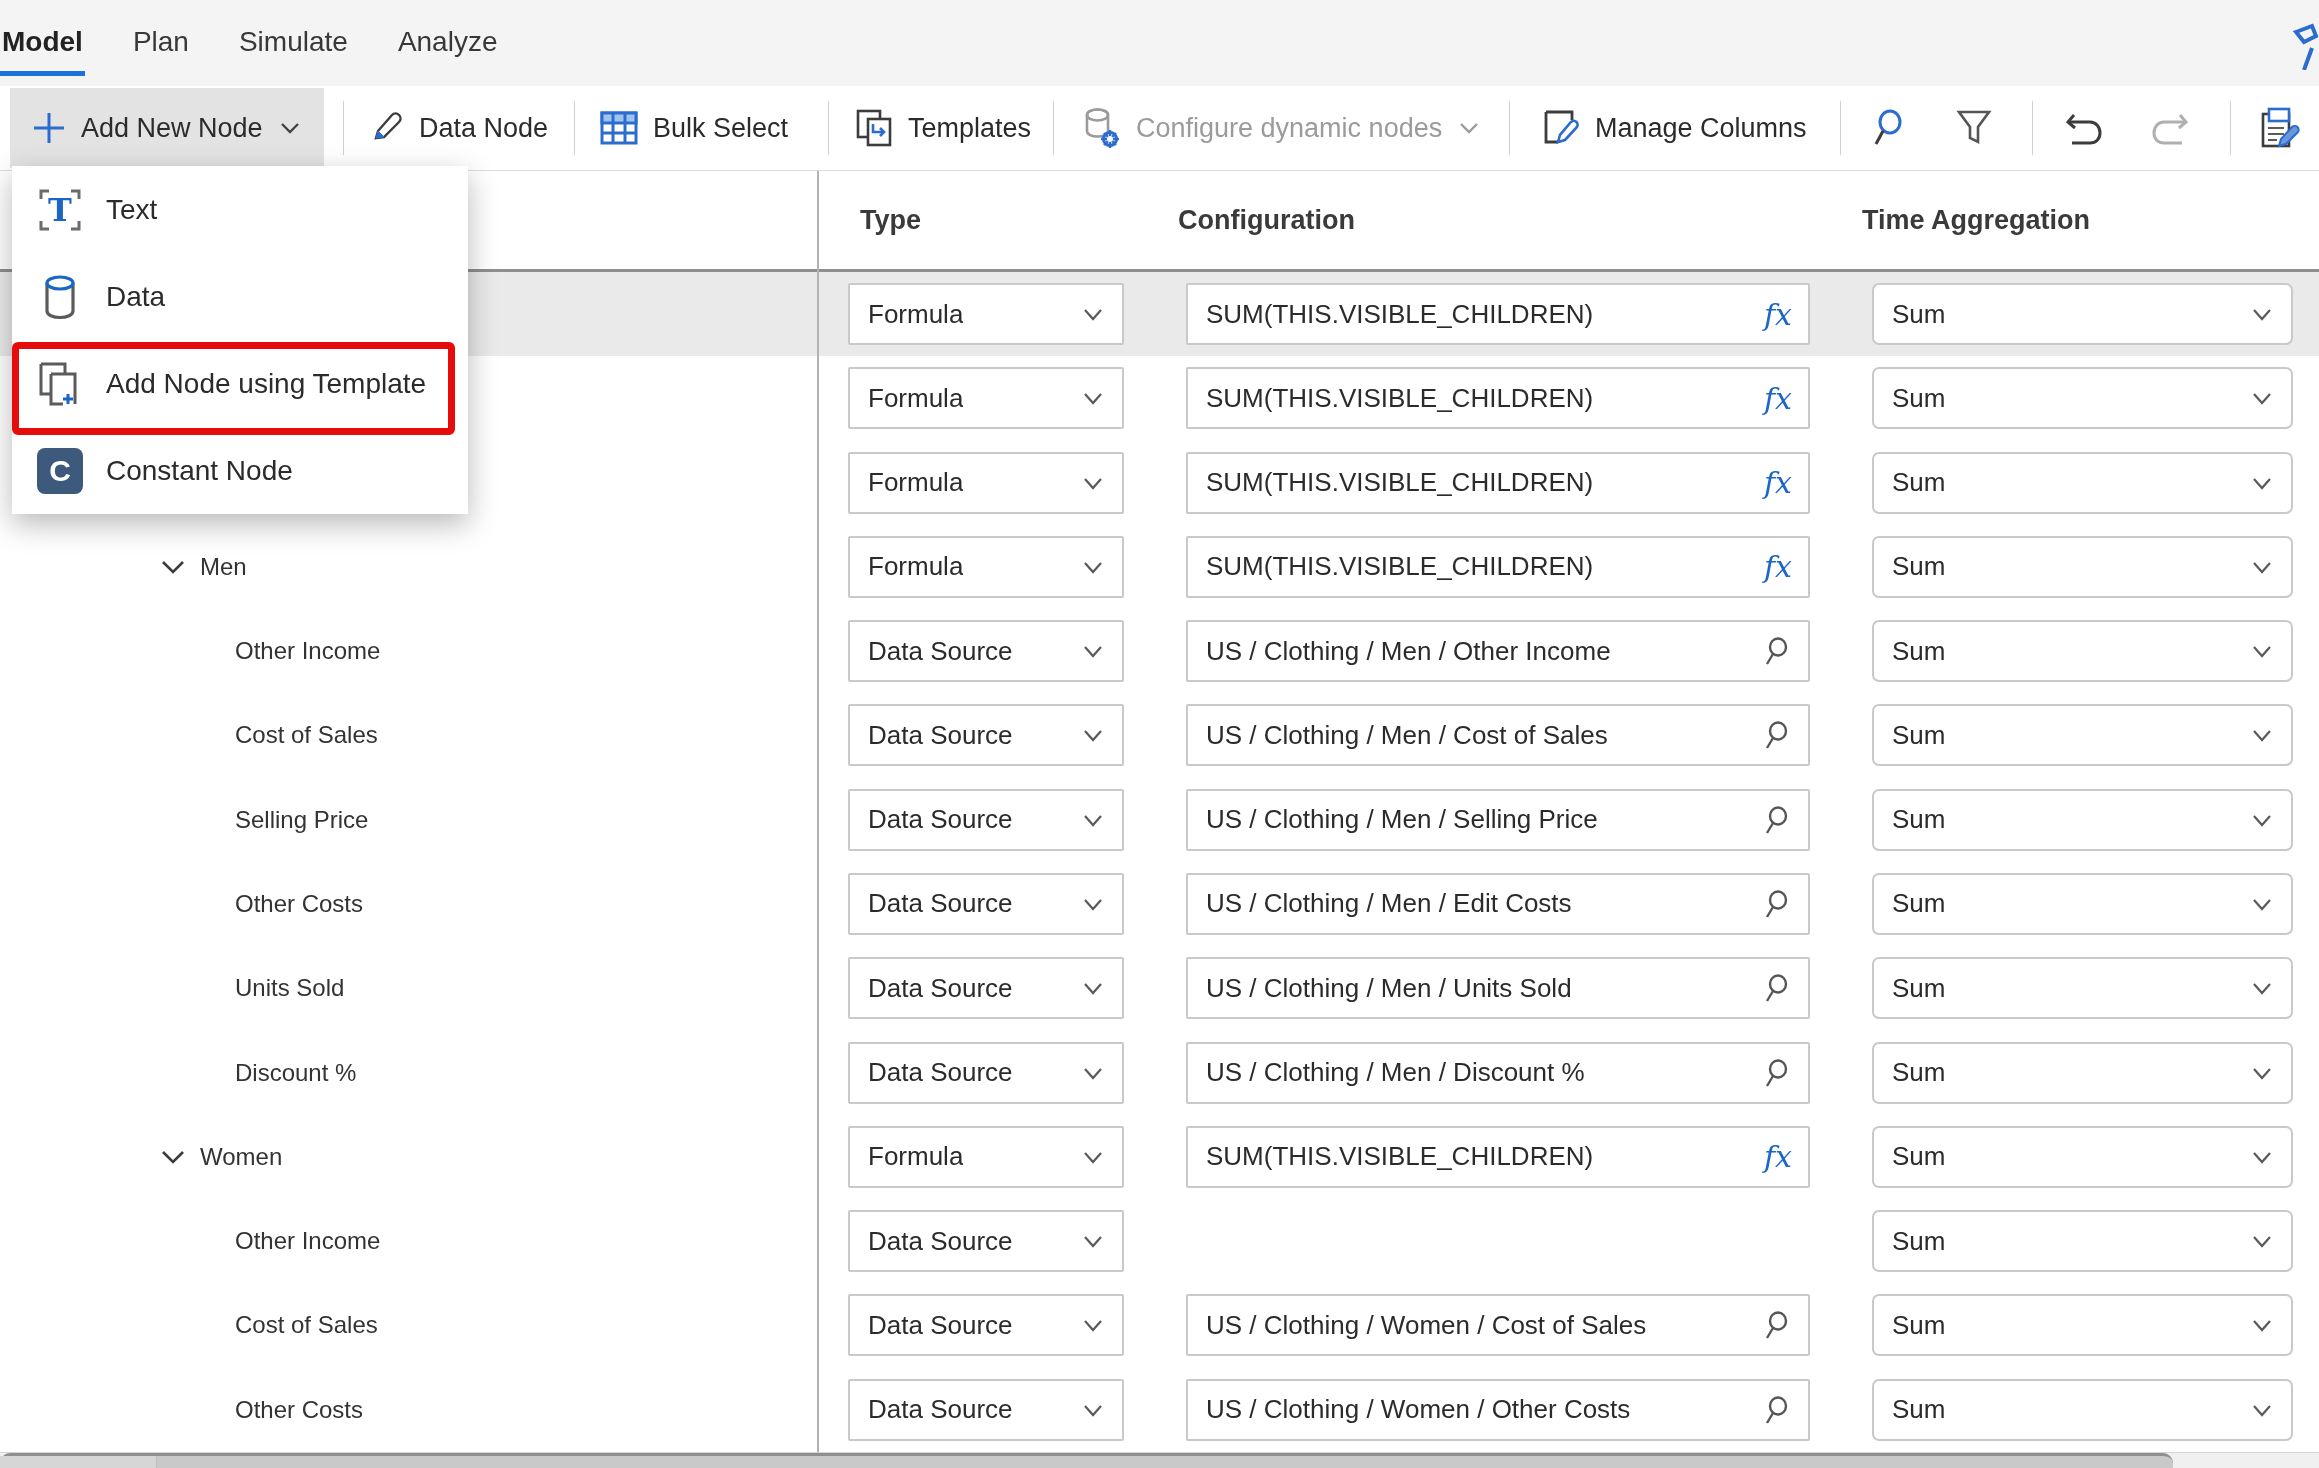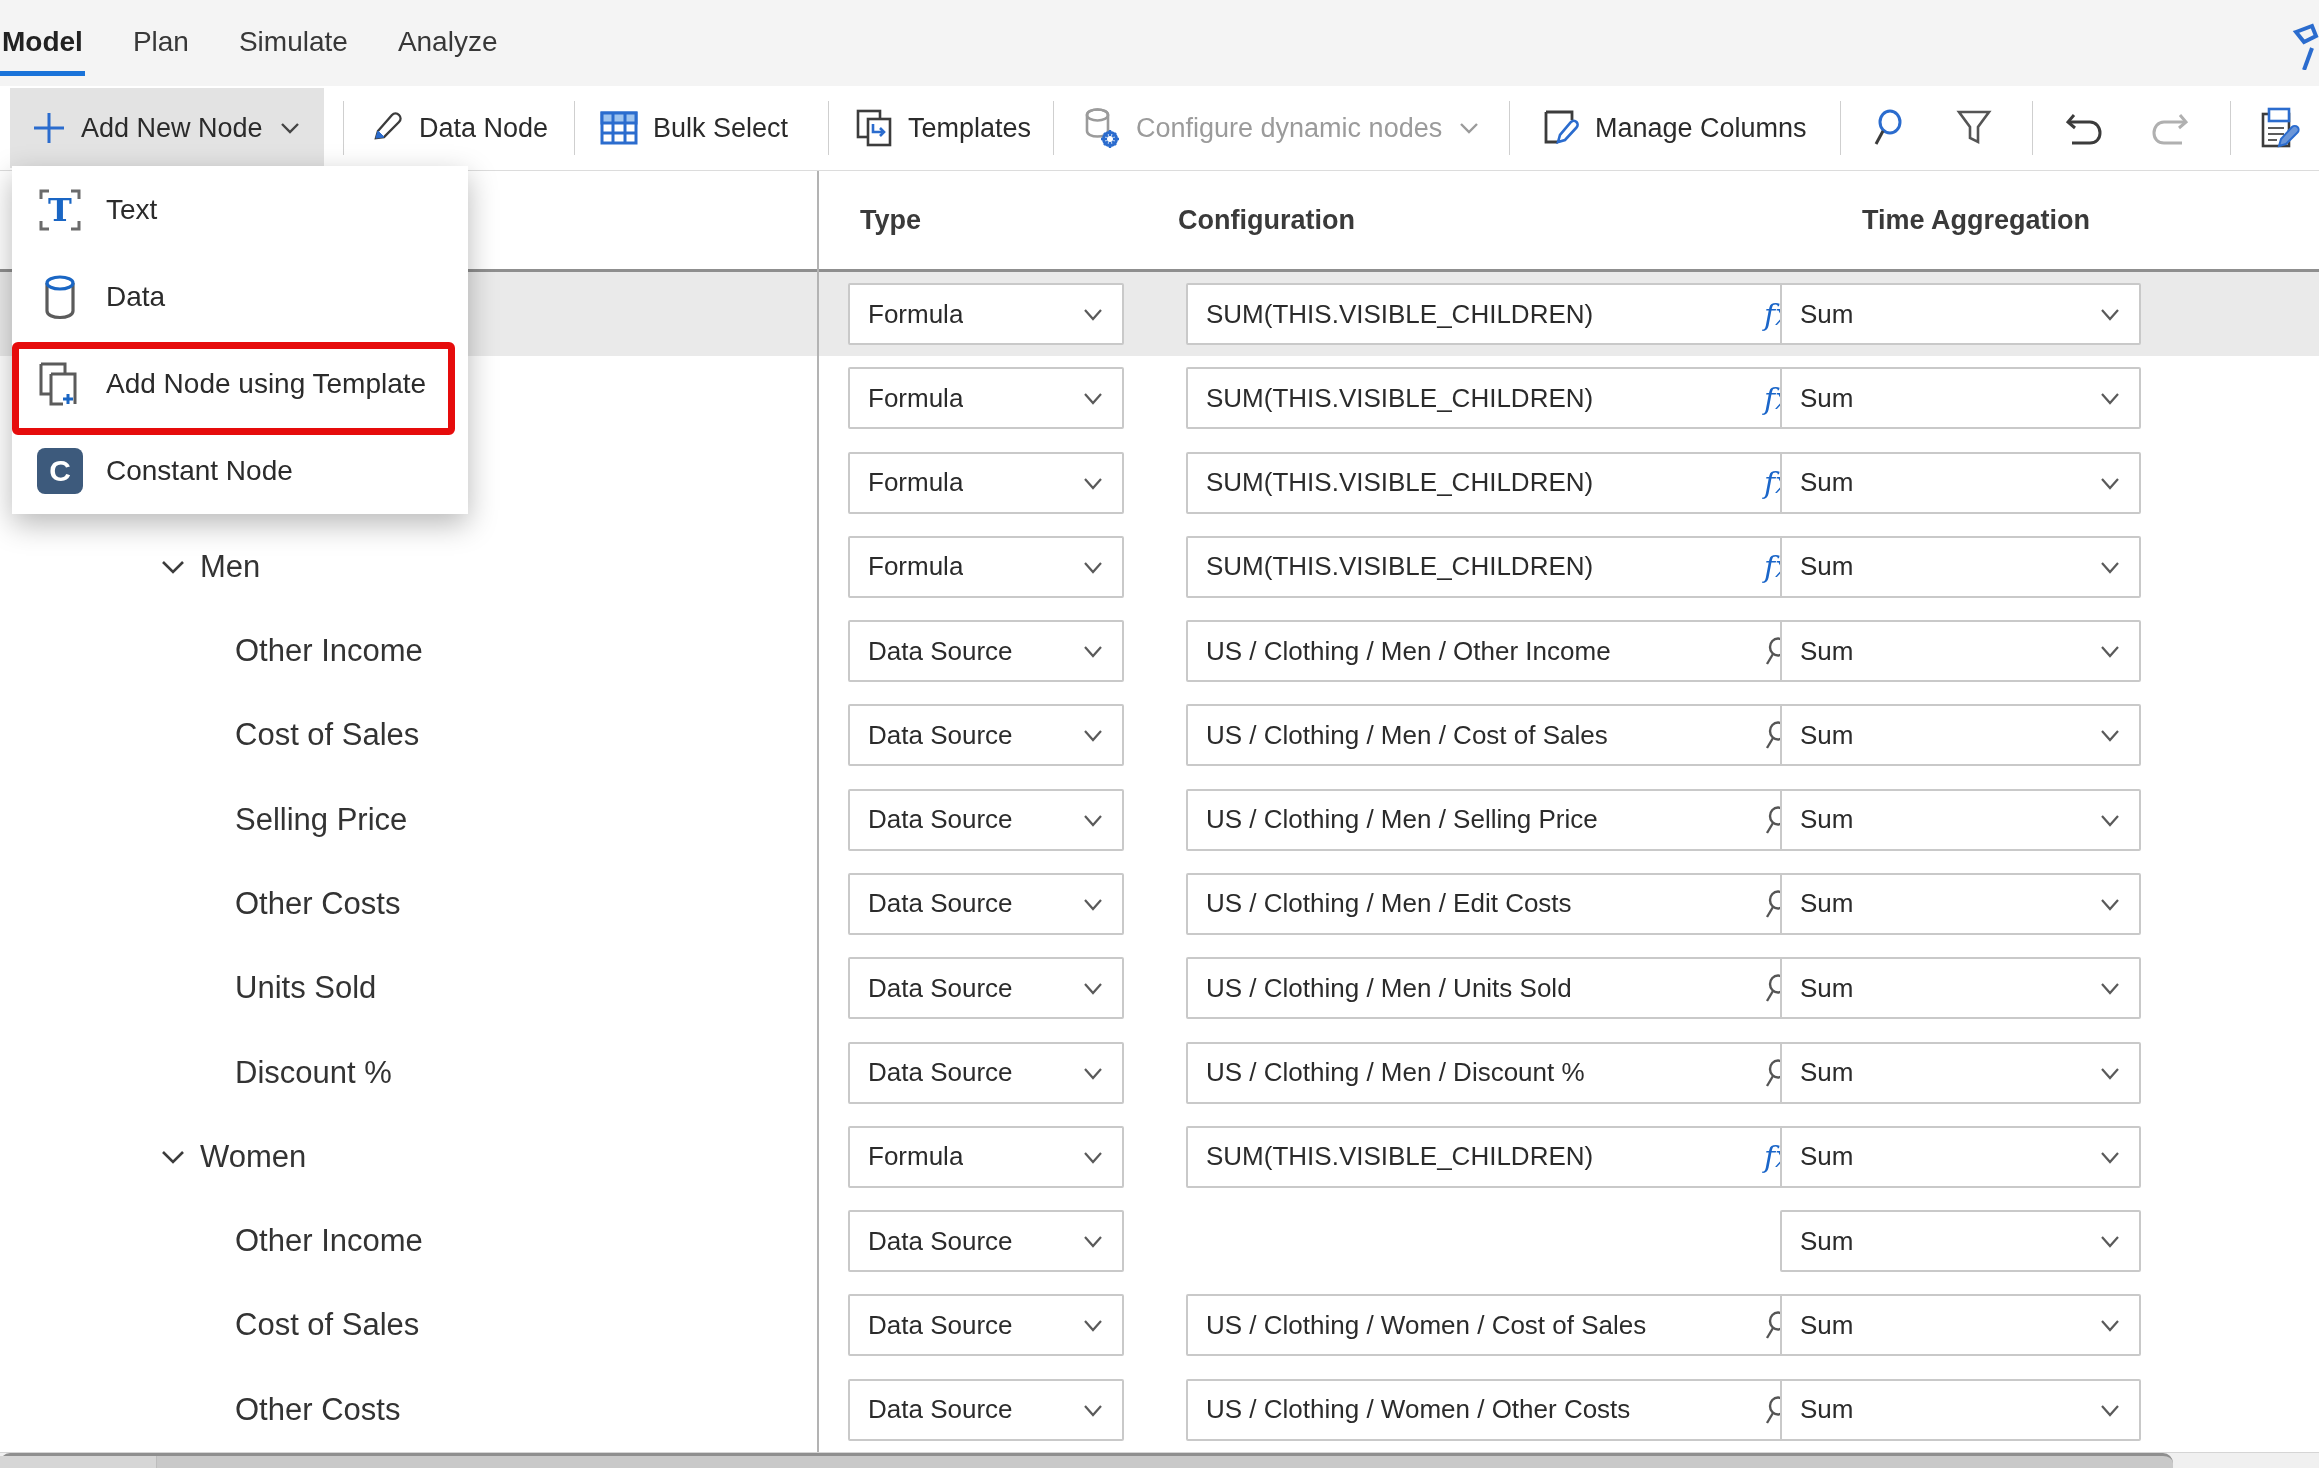--- a/index.html
+++ b/index.html
@@ -27,29 +27,29 @@
     border-top:1px solid #dcdcdc; border-bottom:3px solid #8f8f8f; }
   .th-label { position:absolute; top:50%; transform:translateY(-50%); font-size:27px; font-weight:bold; color:#3a3a3a; }
   .col-divider { position:absolute; left:817px; top:171px; width:2px; height:1281px; background:#b3b3b3; z-index:2; }
   
   .rows { position:absolute; left:0; top:272px; width:2319px; height:1180px; }
   .row { position:relative; width:2319px; height:84.28px; background:#fff; }
   .row.selected { background:#eaeaea; }
   .cell-tree { position:absolute; left:0; top:0; height:100%; width:818px; display:flex; align-items:center; }
   .tree-chev { margin-left:158px; width:30px; height:30px; cursor:pointer; display:none; }
   .row.lvl2 .tree-chev { display:block; }
-  .tree-label { font-size:31px; color:#333; }
+  .tree-label { font-size:24px; color:#333; }
   .row.lvl2 .tree-label { margin-left:12px; }
   .row.lvl3 .tree-label { margin-left:235px; }
   .ctl { position:absolute; top:50%; transform:translateY(-50%); height:62px; background:#fff;
     border:2px solid #c9c9c9; border-radius:2px; display:flex; align-items:center;
     padding:0 16px 0 18px; font-size:26px; color:#2b2b2b; cursor:pointer; z-index:1; }
   .ctl-type { left:848px; width:276px; }
   .ctl-config { left:1186px; width:624px; cursor:text; }
-  .ctl-agg { left:1780px; width:361px; }
+  .ctl-agg { left:1872px; width:421px;border-radius:7px; }
   .ctl .ctl-text { overflow:hidden; white-space:nowrap; }
   .dd-chev { margin-left:auto; width:26px; height:26px; }
   .fx { margin-left:auto; font-family:"DejaVu Serif", serif; font-style:italic; font-size:30px; color:#1b66c9; display:none; }
   .cfg-search { margin-left:auto; width:30px; height:30px; display:none; }
   .row[data-cfgicon="fx"] .fx { display:block; }
   .row[data-cfgicon="search"] .cfg-search { display:block; }
   
   .menu { position:absolute; left:12px; top:166px; width:456px; height:348px; background:#fff;
     box-shadow:0 10px 28px rgba(0,0,0,0.28); z-index:5; }
   .menu-item { height:87px; display:flex; align-items:center; padding-left:24px; cursor:pointer; }

